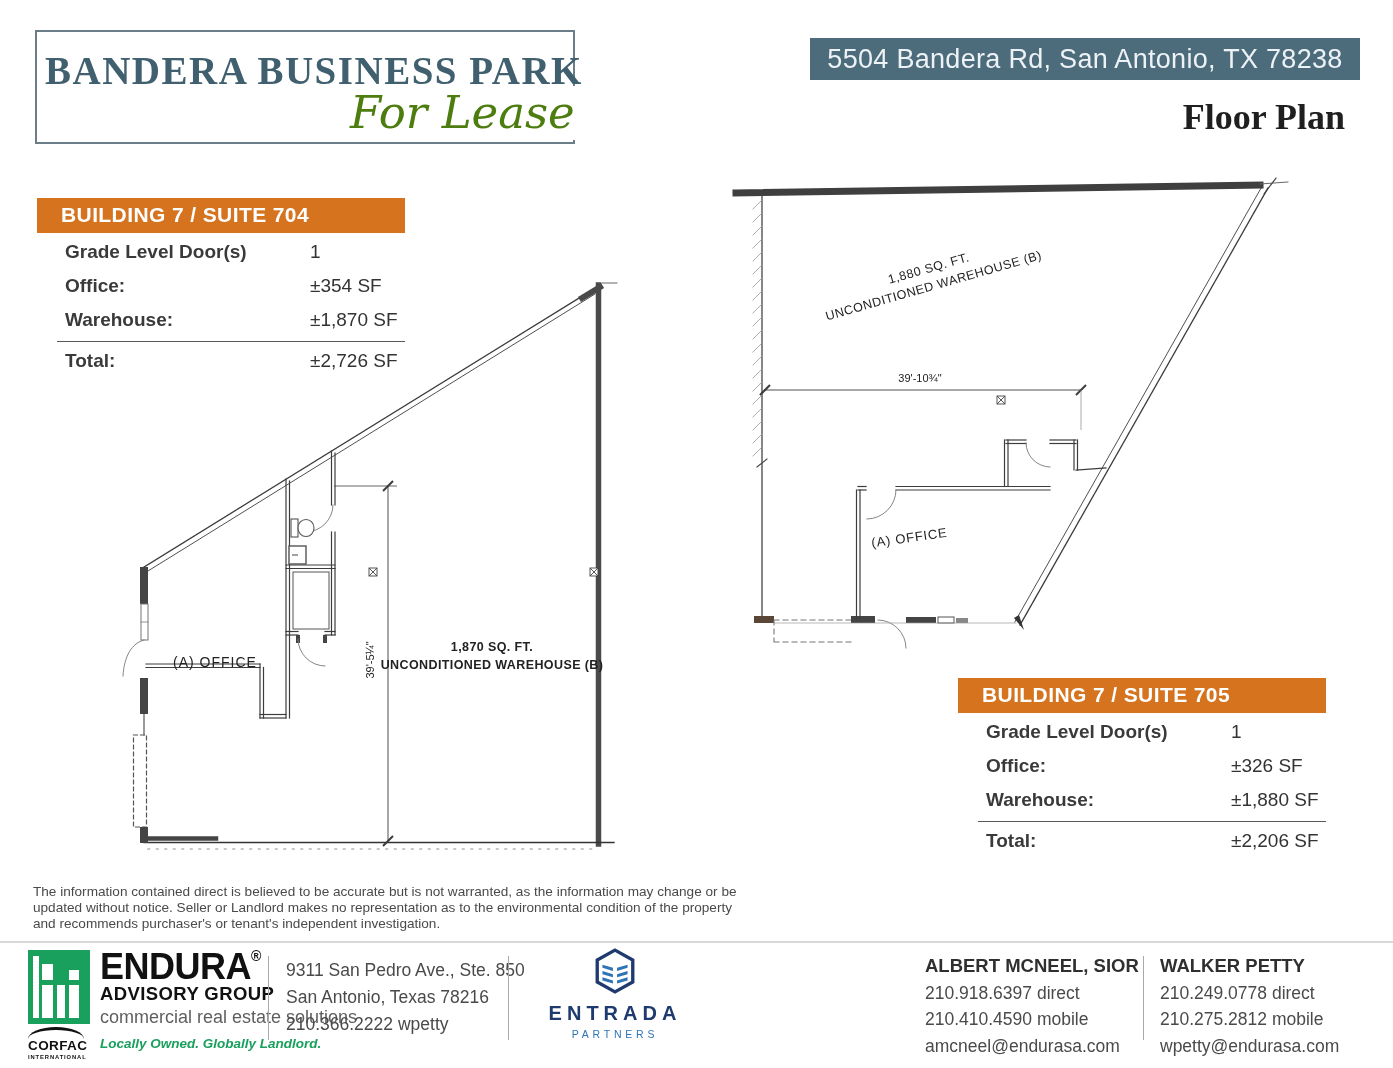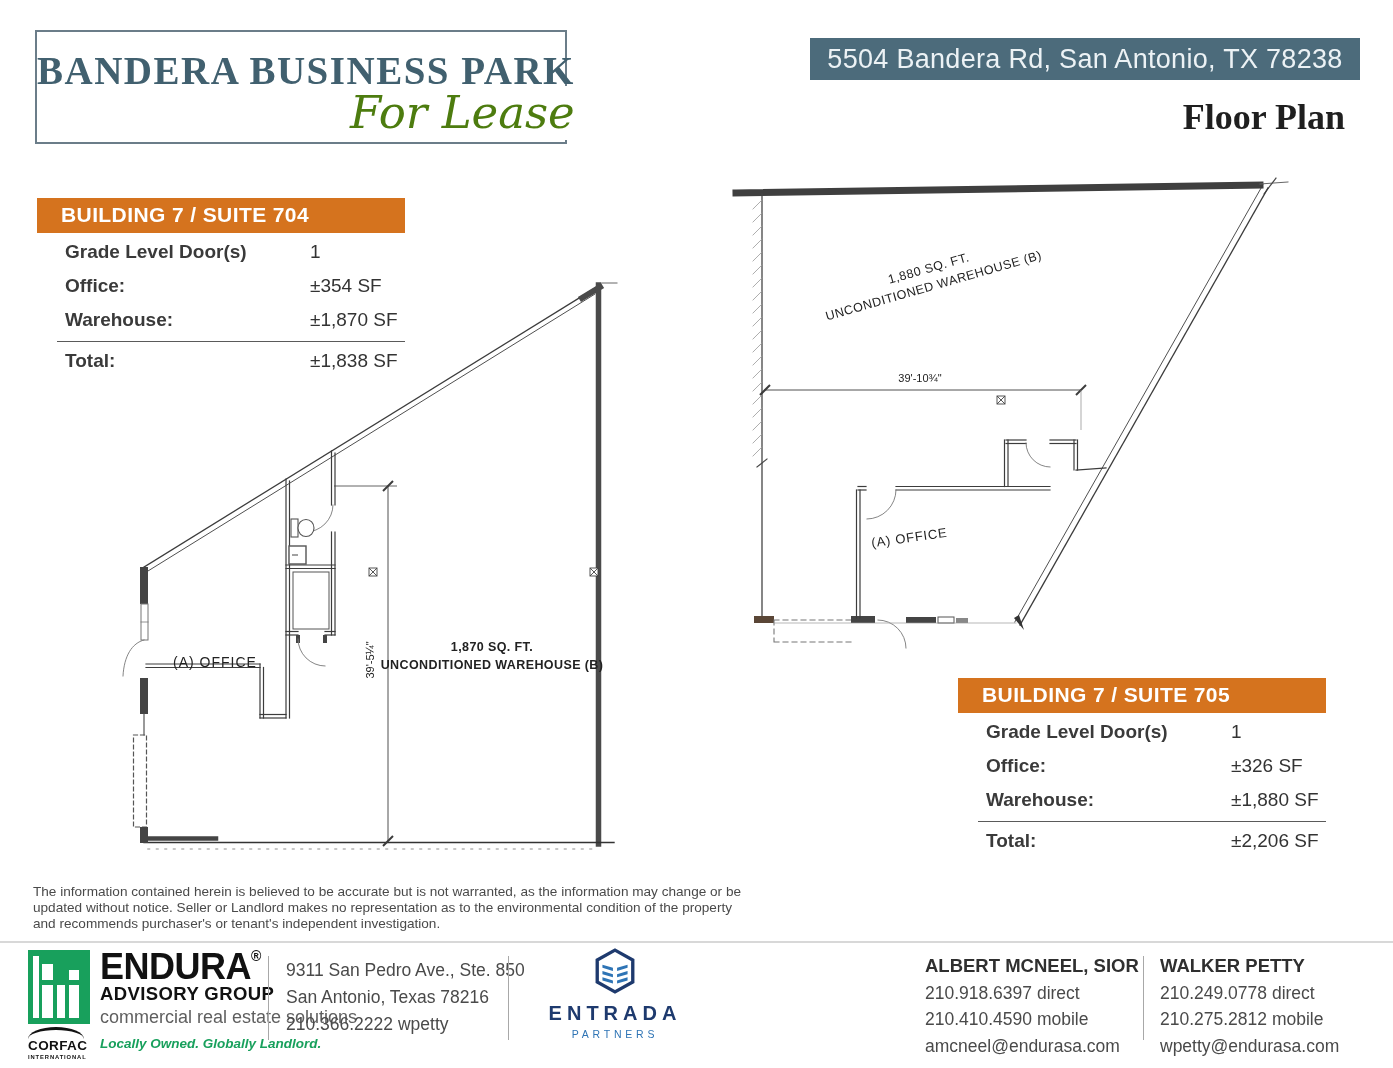--- a/index.html
+++ b/index.html
@@ -1,20 +1,20 @@
 <!DOCTYPE html>
 <html><head>
 <meta charset="utf-8">
 <style>
   html,body{margin:0;padding:0;background:#ffffff;}
   body{width:1393px;height:1068px;position:relative;font-family:"Liberation Sans",sans-serif;overflow:hidden;}
   .abs{position:absolute;}
 
   
-  .logo-box{left:35px;top:30px;width:528px;height:110px;border:2px solid #66788356;border-color:#6b7d89;}
+  .logo-box{left:35px;top:30px;width:528px;height:110px;border:2px solid #66788356;border-color:#6b7d89;padding-left:8px;}
   .logo-title{width:100%;text-align:center;margin-top:16px;font-family:"Liberation Serif",serif;font-weight:700;
     font-size:39px;letter-spacing:1.5px;color:#41606F;white-space:nowrap;}
   .for-lease{left:340px;top:86px;font-family:"DejaVu Serif",serif;font-style:italic;font-weight:400;
     font-size:45px;color:#4d7c0f;background:#ffffff;padding:0 10px;line-height:1.2;}
   .addr-banner{left:810px;top:38px;width:550px;height:42px;background:#4C6B7B;color:#ECF2F5;
     font-size:27px;display:flex;align-items:center;justify-content:center;letter-spacing:0.3px;}
   .floor-plan{right:48px;top:96px;font-family:"Liberation Serif",serif;font-weight:700;font-size:36px;color:#1f1f1f;}
 
   
   .suite-card{width:368px;}
@@ -74,21 +74,21 @@
       <span class="lbl">Office:</span>
       <span class="val">±354 SF</span>
     </div>
     <div class="srow">
       <span class="lbl">Warehouse:</span>
       <span class="val">±1,870 SF</span>
     </div>
     <div class="sdivider"></div>
     <div class="srow">
       <span class="lbl">Total:</span>
-      <span class="val">±1,838 SF</span>
+      <span class="val">±2,726 SF</span>
     </div>
   </div>
 </div>
 
 <div class="abs suite-card" style="left:958px;top:678px;">
   <div class="hdr">BUILDING 7 / SUITE 705</div>
   <div class="rows">
     <div class="srow">
       <span class="lbl">Grade Level Door(s)</span>
       <span class="val">1</span>
@@ -238,21 +238,21 @@
       <line x1="285" y1="228" x2="277" y2="236"></line>
   </g>
   <g transform="rotate(-16 212 112)">
     <text x="212" y="104" text-anchor="middle" font-size="12.5" letter-spacing="0.5">1,880 SQ. FT.</text>
     <text x="212" y="122" text-anchor="middle" font-size="12.5" letter-spacing="0.5">UNCONDITIONED WAREHOUSE (B)</text>
   </g>
   <text x="200" y="214" text-anchor="middle" font-size="11">39'-10¾"</text>
   <text x="190" y="374" text-anchor="middle" font-size="13" letter-spacing="0.8" transform="rotate(-8 190 374)">(A) OFFICE</text>
 </svg>
 
-<div class="abs disclaimer">The information contained herein is believed to be accurate but is not warranted, as the information may change or be updated without notice. Seller or Landlord makes no representation as to the environmental condition of the property and recommends purchaser's or tenant's independent investigation.</div>
+<div class="abs disclaimer">The information contained direct is believed to be accurate but is not warranted, as the information may change or be updated without notice. Seller or Landlord makes no representation as to the environmental condition of the property and recommends purchaser's or tenant's independent investigation.</div>
 
 <div class="abs footer-rule"></div>
 
 <div class="abs endura">
   <div class="endura-mark">
     <svg width="62" height="74" viewBox="0 0 62 74">
       <rect x="0" y="0" width="62" height="74" fill="#18A05C"></rect>
       <rect x="5" y="6" width="6" height="62" fill="#fff"></rect>
       <rect x="14" y="14" width="11" height="54" fill="#fff"></rect>
       <rect x="29" y="30" width="8" height="38" fill="#fff"></rect>

